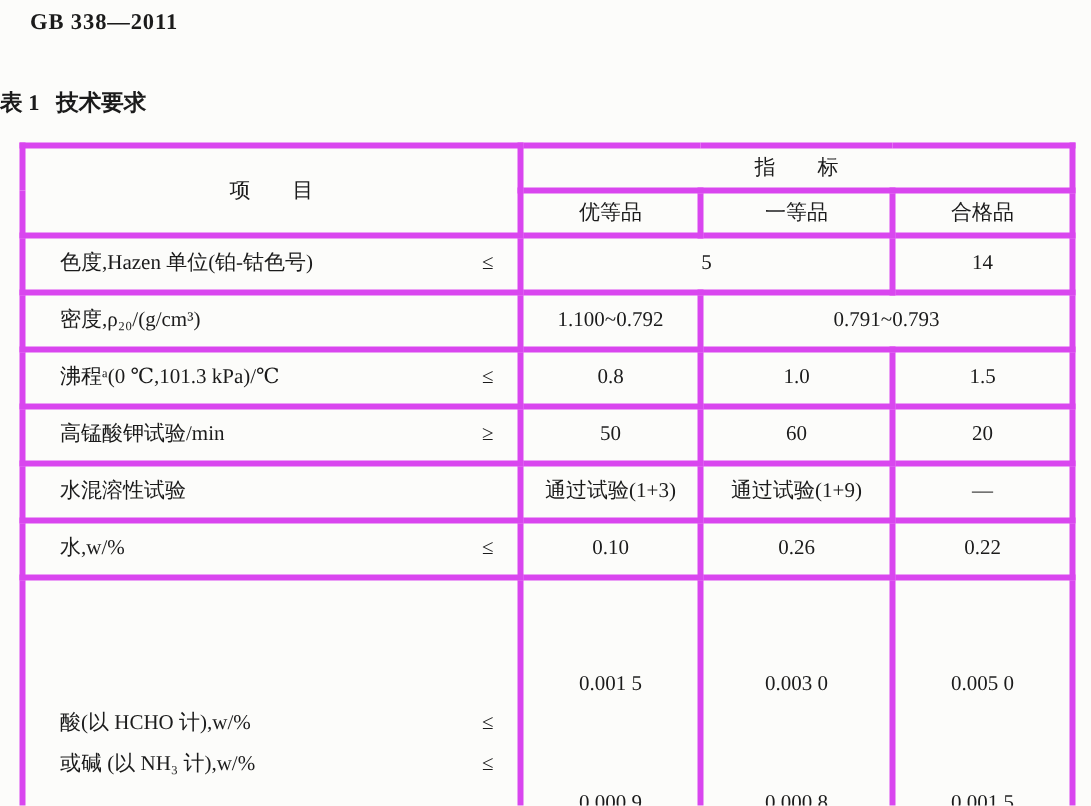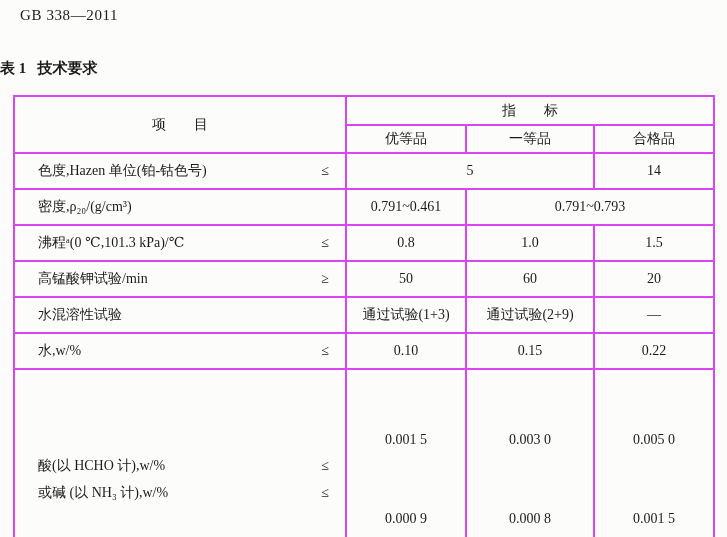--- a/index.html
+++ b/index.html
@@ -8,38 +8,38 @@
     width: 727px; height: 537px;
     background: #fcfcfa;
     font-family: "Liberation Serif", "DejaVu Serif", "DejaVu Sans", serif;
     color: #1b1b1b;
     -webkit-font-smoothing: antialiased;
   }
   .page { position: relative; width: 727px; height: 537px; overflow: hidden; }
 
   .doc-code {
     position: absolute; left: 20px; top: 7px;
-    font-size: 15px; font-weight: normal; letter-spacing: 0.6px;
+    font-size: 15px; font-weight: bold; letter-spacing: 0.6px;
     white-space: pre;
   }
   .table-title {
     position: absolute; left: 0; top: 59px; width: 727px;
     text-align: left; font-size: 15px; font-weight: bold;
     white-space: pre;
   }
 
   table.spec {
     position: absolute; left: 13px; top: 95px;
     width: 700px; table-layout: fixed;
     border-collapse: collapse;
     font-size: 14px;
     border: 2px solid #1f1f1f;
   }
   table.spec td {
-    border: 2px solid #d946ef;
+    border: 4px solid #d946ef;
     padding: 4px;
     vertical-align: middle;
     overflow: hidden;
   }
   col.c-item { width: 332px; }
   col.c-premium { width: 120px; }
   col.c-first { width: 128px; }
   col.c-qualified { width: 120px; }
   .hdr { text-align: center; white-space: pre; }
 
@@ -93,21 +93,21 @@
       <td class="val">14</td>
     </tr>
 
     <tr style="height:28px">
       <td class="item-cell">
         <div class="item-line">
           <span class="item-label">密度,ρ₂₀/(g/cm³)</span>
           <span class="op"></span>
         </div>
       </td>
-      <td class="val">0.791~0.461</td>
+      <td class="val">1.100~0.792</td>
       <td colspan="2" class="val">0.791~0.793</td>
     </tr>
 
     <tr style="height:27px">
       <td class="item-cell">
         <div class="item-line">
           <span class="item-label">沸程ᵃ(0 ℃,101.3 kPa)/℃</span>
           <span class="op">≤</span>
         </div>
       </td>
@@ -129,33 +129,33 @@
     </tr>
 
     <tr style="height:27px">
       <td class="item-cell">
         <div class="item-line">
           <span class="item-label">水混溶性试验</span>
           <span class="op"></span>
         </div>
       </td>
       <td class="val">通过试验(1+3)</td>
-      <td class="val">通过试验(2+9)</td>
+      <td class="val">通过试验(1+9)</td>
       <td class="val">—</td>
     </tr>
 
     <tr style="height:28px">
       <td class="item-cell">
         <div class="item-line">
           <span class="item-label">水,w/%</span>
           <span class="op">≤</span>
         </div>
       </td>
       <td class="val">0.10</td>
-      <td class="val">0.15</td>
+      <td class="val">0.26</td>
       <td class="val">0.22</td>
     </tr>
 
     <tr style="height:54px">
       <td class="item-cell">
         <div class="item-line val-line">
           <span class="item-label">酸(以 HCHO 计),w/%</span>
           <span class="op">≤</span>
         </div>
         <div class="item-line val-line">

